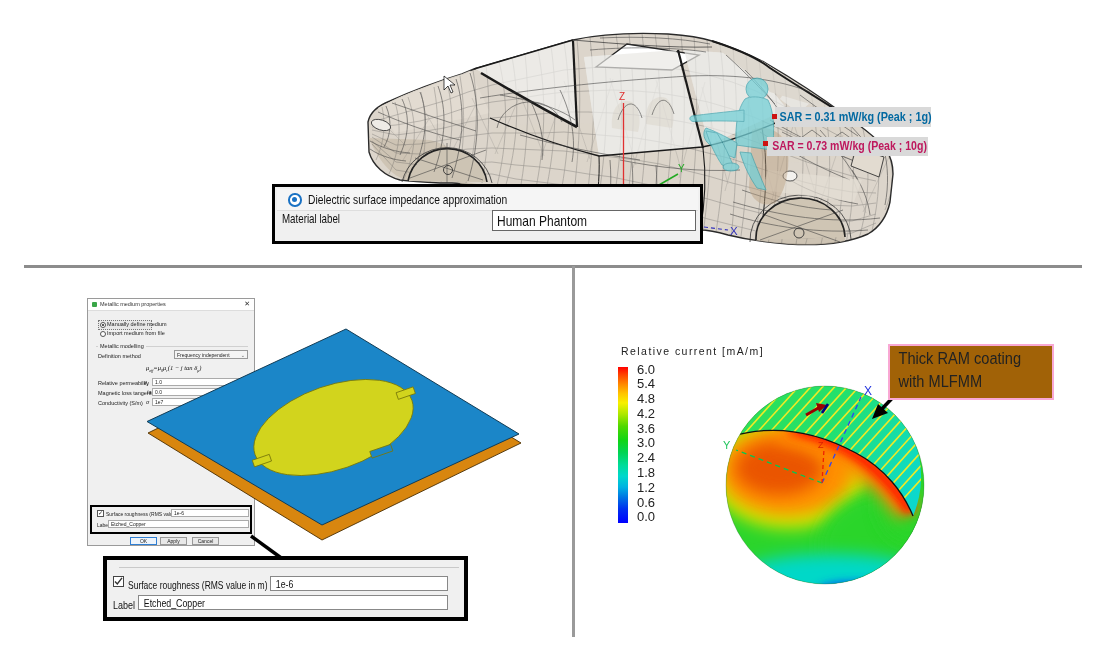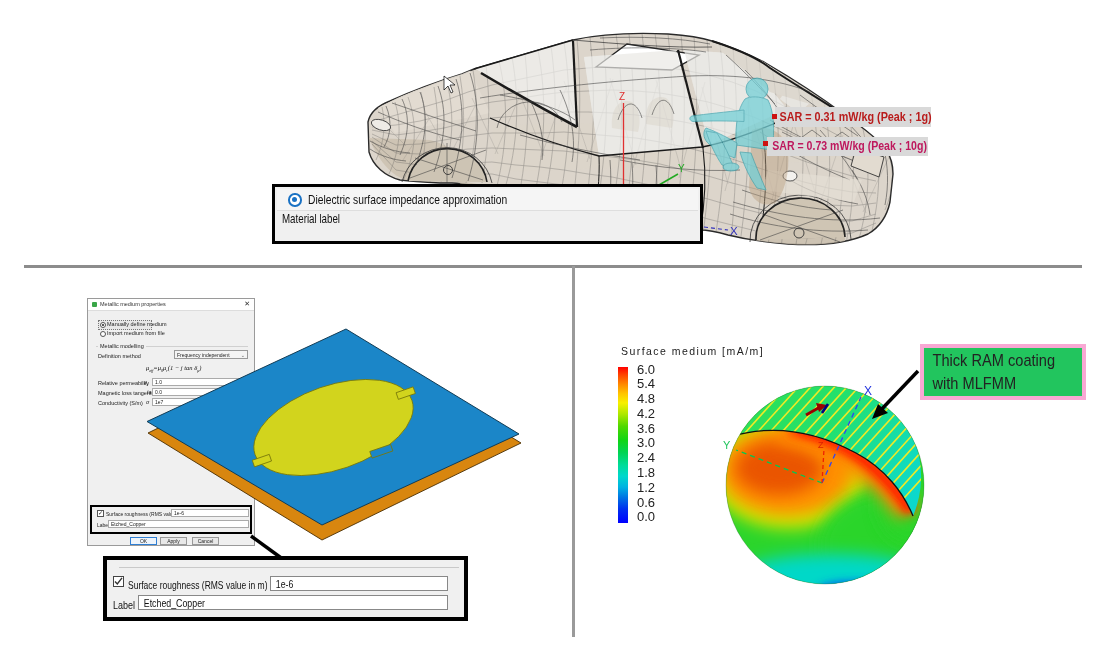--- a/index.html
+++ b/index.html
@@ -218,32 +218,33 @@
   <line x1="659" y1="185" x2="678" y2="174" stroke="#22aa22" stroke-width="1.5"></line>
   <text x="678" y="172" font-size="10" fill="#22aa22" font-family="Liberation Sans,sans-serif">Y</text>
   <line x1="704" y1="227" x2="728" y2="230" stroke="#3333bb" stroke-width="1.2" stroke-dasharray="4,3"></line>
   <text x="730" y="235" font-size="11.5" fill="#3333bb" font-family="Liberation Sans,sans-serif">X</text>
 
   <polygon points="444,76 444,90 448,86 451,93 453,92 450,85 455,85" fill="#fff" stroke="#000" stroke-width="0.7"></polygon>
 </g>
 </svg>
 
 <div class="abs" style="left:775px;top:107px;width:156px;height:20px;background:#d9d9d9;
-     color:#b91c1c;font-size:12px;font-weight:bold;line-height:20px;white-space:nowrap;"><span style="display:inline-block;transform:scaleX(.9);transform-origin:left;padding-left:5px;">SAR = 0.31 mW/kg (Peak ; 1g)</span></div>
+     color:#0369a1;font-size:12px;font-weight:bold;line-height:20px;white-space:nowrap;"><span style="display:inline-block;transform:scaleX(.9);transform-origin:left;padding-left:5px;">SAR = 0.31 mW/kg (Peak ; 1g)</span></div>
 <div class="abs" style="left:772px;top:114px;width:5px;height:5px;background:#cc1111;"></div>
 <div class="abs" style="left:767px;top:137px;width:161px;height:19px;background:#d9d9d9;
      color:#be185d;font-size:12px;font-weight:bold;line-height:19px;white-space:nowrap;"><span style="display:inline-block;transform:scaleX(.88);transform-origin:left;padding-left:6px;">SAR = 0.73 mW/kg (Peak ; 10g)</span></div>
 <div class="abs" style="left:763px;top:141px;width:5px;height:5px;background:#cc1111;"></div>
 
 <div class="abs" style="left:272px;top:184px;width:431px;height:60px;border:3px solid #000;background:#f0f0f0;box-sizing:border-box;">
   <div class="abs" style="left:2px;top:2px;width:421px;height:21px;background:#f5f5f5;border-bottom:1px solid #dedede;"></div>
   <div class="abs" style="left:13px;top:6px;width:13.5px;height:13.5px;border-radius:50%;border:2.2px solid #1a72c4;background:#fff;box-sizing:border-box;"></div>
   <div class="abs" style="left:17.2px;top:10.2px;width:5px;height:5px;border-radius:50%;background:#1a72c4;"></div>
   <div class="abs" style="left:33px;top:5px;font-size:13px;color:#111;white-space:nowrap;transform:scaleX(.79);transform-origin:left;">Dielectric surface impedance approximation</div>
   <div class="abs" style="left:7px;top:24px;font-size:13px;color:#111;white-space:nowrap;transform:scaleX(.75);transform-origin:left;">Material label</div>
+  <div class="abs" style="left:217px;top:23px;width:204px;height:21px;background:#fff;border:1px solid #666;box-sizing:border-box;"><span style="display:inline-block;font-size:15px;line-height:19px;color:#111;white-space:nowrap;transform:scaleX(.8);transform-origin:left;padding-left:5px;">Human Phantom</span></div>
 </div>
 
 <div class="abs" style="left:87px;top:298px;width:168px;height:248px;background:#f0f0f0;border:1px solid #9a9a9a;box-sizing:border-box;font-size:5.5px;color:#222;">
   <div class="abs" style="left:0;top:0;width:100%;height:11px;background:#fff;border-bottom:1px solid #ddd;">
     <div class="abs" style="left:4px;top:3px;width:5px;height:5px;background:#3aa648;border-radius:1px;"></div>
     <div class="abs" style="left:12px;top:2px;font-size:5.5px;color:#333;">Metallic medium properties</div>
     <div class="abs" style="right:4px;top:1px;font-size:7px;color:#333;">✕</div>
   </div>
 
   <div class="abs" style="left:10px;top:21px;width:52px;height:8px;border:1px dotted #777;background:#e8e8e8;"></div>
@@ -312,21 +313,21 @@
   <div class="abs" style="left:21px;top:18.5px;font-size:11.5px;color:#111;white-space:nowrap;transform:scaleX(.74);transform-origin:left;">Surface roughness (RMS value in m)</div>
   <div class="abs" style="left:163px;top:16px;width:178px;height:15px;background:#fff;border:1px solid #888;box-sizing:border-box;">
       <span style="display:block;font-size:11px;line-height:12px;margin-top:1px;color:#111;transform:scaleX(.8);transform-origin:left;padding-left:6px;">1e-6</span>
     </div>
   <div class="abs" style="left:6px;top:39px;font-size:11.5px;color:#111;transform:scaleX(.78);transform-origin:left;">Label</div>
   <div class="abs" style="left:31px;top:35px;width:310px;height:15px;background:#fff;border:1px solid #888;box-sizing:border-box;">
       <span style="display:block;font-size:11px;line-height:12px;margin-top:1px;color:#111;transform:scaleX(.8);transform-origin:left;padding-left:6px;">Etched_Copper</span>
     </div>
 </div>
 
-<div class="abs" style="left:621px;top:345px;font-size:10.5px;letter-spacing:1.45px;color:#222;white-space:nowrap;">Surface medium [mA/m]</div>
+<div class="abs" style="left:621px;top:345px;font-size:10.5px;letter-spacing:1.45px;color:#222;white-space:nowrap;">Relative current [mA/m]</div>
 <div class="abs" style="left:618px;top:367px;width:10px;height:156px;background:linear-gradient(to bottom,
   #ff0000 0%, #ff4400 5%, #ff8800 11%, #ffc400 17%, #f8f000 23%, #b0e800 30%,
   #50d800 38%, #10d515 47%, #00d455 55%, #00dc9a 63%, #00d8cc 70%, #00b2e2 77%, #0070e4 84%, #0030f0 91%, #0000ff 100%);"></div>
 <div class="abs" style="left:637px;top:362.5px;font-size:13px;line-height:14.78px;color:#222;">6.0<br>5.4<br>4.8<br>4.2<br>3.6<br>3.0<br>2.4<br>1.8<br>1.2<br>0.6<br>0.0</div>
 
 <svg class="abs" style="left:710px;top:370px;" width="235" height="230" viewBox="710 370 235 230">
   <defs>
     <clipPath id="sph">
         <circle cx="825" cy="485" r="99"></circle>
       </clipPath>
@@ -403,15 +404,15 @@
 
   <path d="M806,415 L820,407" stroke="#990000" stroke-width="3" fill="none"></path>
   <polygon points="827,405 816,403 819,412" fill="#990000"></polygon>
   <path d="M822,413 L828,404" stroke="#000080" stroke-width="2.6" fill="none"></path>
 </svg>
 
 <svg class="abs" style="left:860px;top:365px;" width="70" height="65" viewBox="860 365 70 65">
   <line x1="918" y1="371" x2="879" y2="412" stroke="#000" stroke-width="3.5"></line>
   <polygon points="872,419 878,404 888,413" fill="#000"></polygon>
 </svg>
-<div class="abs" style="left:920px;top:344px;width:166px;height:56px;border:4px solid #f9a8d4;background:#22c55e;box-sizing:border-box;">
+<div class="abs" style="left:888px;top:344px;width:166px;height:56px;border:2px solid #f9a8d4;background:#a16207;box-sizing:border-box;">
   <div style="font-size:17.2px;color:#222;line-height:23px;padding:1px 0 0 10px;transform:scaleX(.85);transform-origin:left;white-space:nowrap;">Thick RAM coating<br>with MLFMM</div>
 </div>
 
 </body></html>

